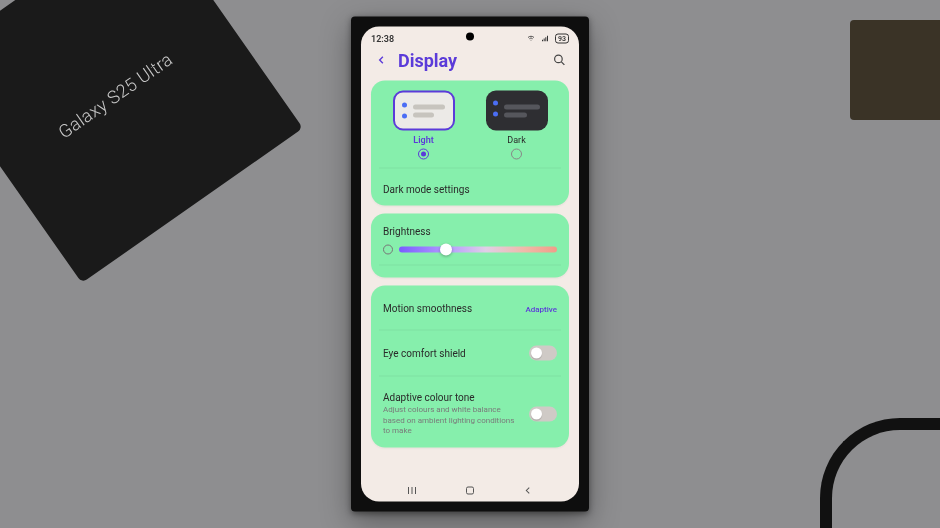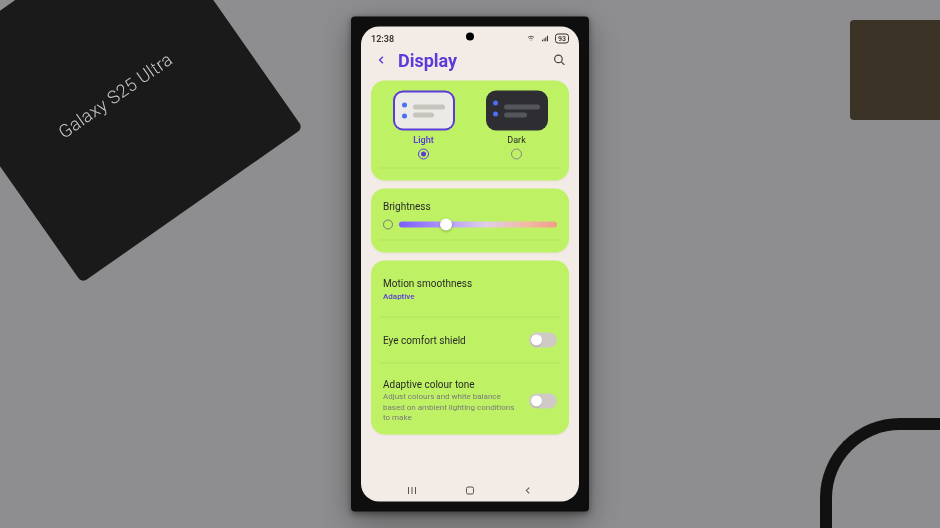--- a/index.html
+++ b/index.html
@@ -79,21 +79,21 @@
   }
   .back-btn, .search-btn {
     width:16px; height:16px; display:flex; align-items:center; justify-content:center;
     color:#5b3bd9;
   }
   .search-btn { color:#555; }
 
   
   .content { padding:0 10px; }
   .card {
-    background:#bef264;
+    background:#86efac;
     border-radius:14px;
     padding:10px 10px 4px;
     margin-bottom:8px;
     box-shadow:0 1px 2px rgba(0,0,0,.04);
   }
 
   .theme-row { display:flex; gap:8px; justify-content:center; }
   .theme-opt { flex:1; display:flex; flex-direction:column; align-items:center; gap:4px; }
   .theme-thumb {
     width:62px; height:40px; border-radius:10px;
@@ -228,35 +228,38 @@
               <span class="dot d1"></span>
                 <span class="dot d2"></span>
               <div class="line"></div>
                 <div class="line" style="width:50%"></div>
             </div>
             <span class="theme-label">Dark</span>
             <span class="radio"></span>
           </div>
         </div>
         <div class="divider"></div>
+        <div class="row">
+          <span class="row-title">Dark mode settings</span>
+        </div>
       </div>
 
       <div class="card">
         <div class="row-title" style="padding:2px;">Brightness</div>
         <div class="brightness-slider">
           <span class="bri-icon"></span>
           <div class="track">
             <div class="thumb"></div>
           </div>
         </div>
         <div class="divider"></div>
       </div>
 
       <div class="card">
-        <div class="row" style="flex-direction:column; align-items:flex-start; gap:1px;">
+        <div class="row" style="align-items:flex-start; gap:1px;">
           <span class="row-title">Motion smoothness</span>
           <span class="row-sub accent">Adaptive</span>
         </div>
         <div class="divider"></div>
         <div class="row">
           <span class="row-title">Eye comfort shield</span>
           <span class="toggle"></span>
         </div>
         <div class="divider"></div>
         <div class="row">

